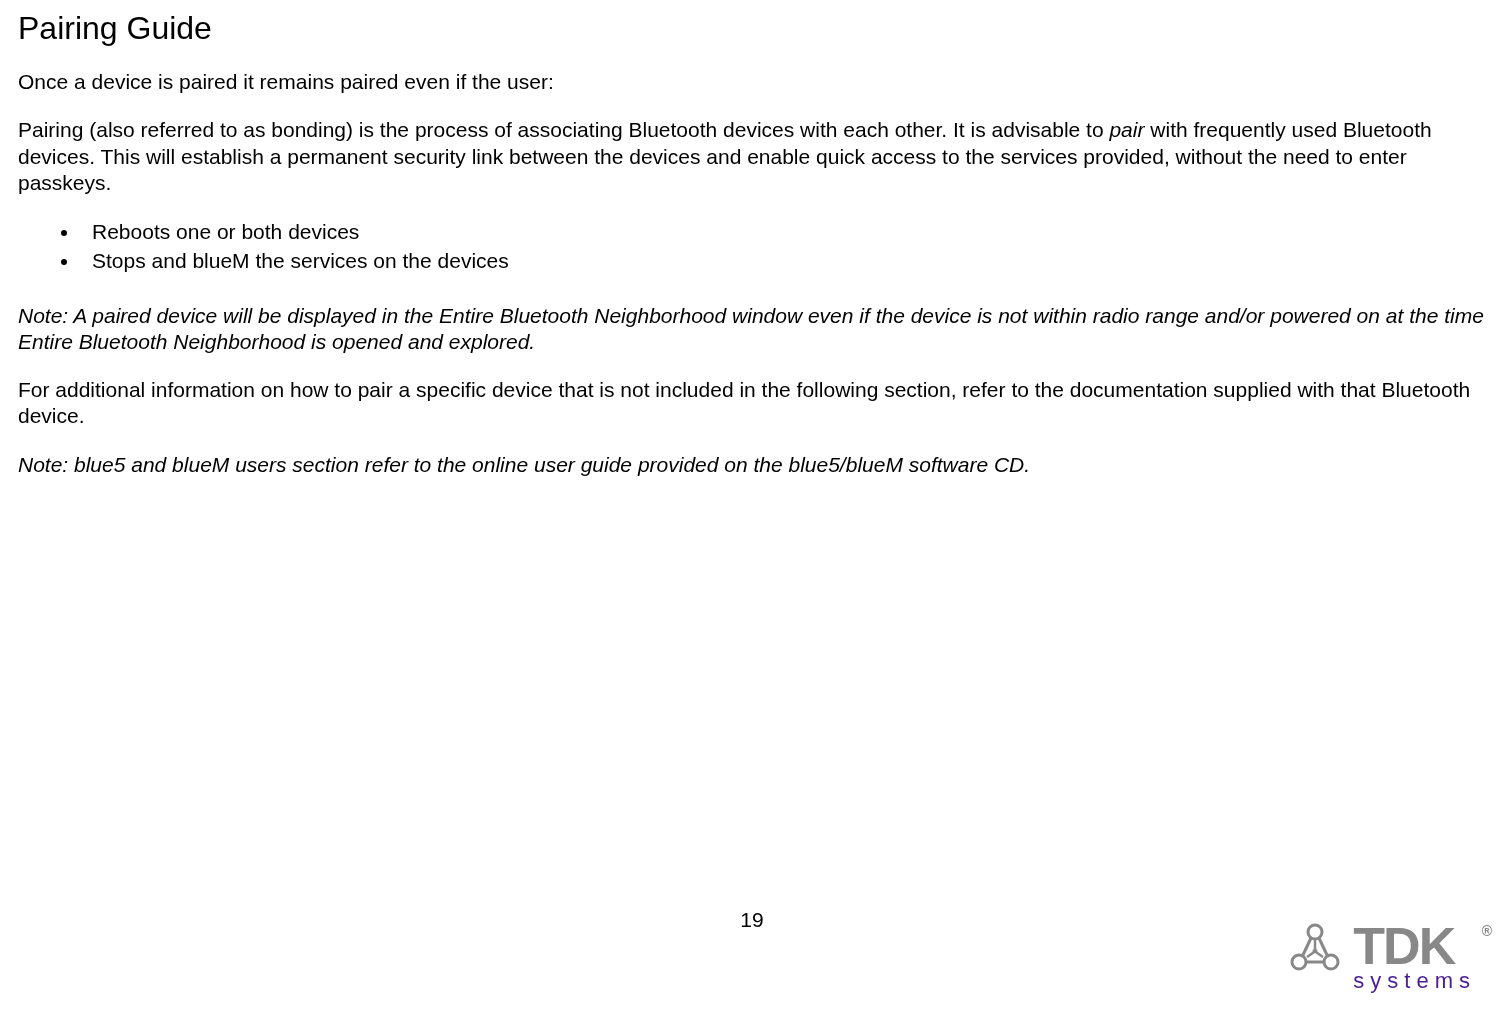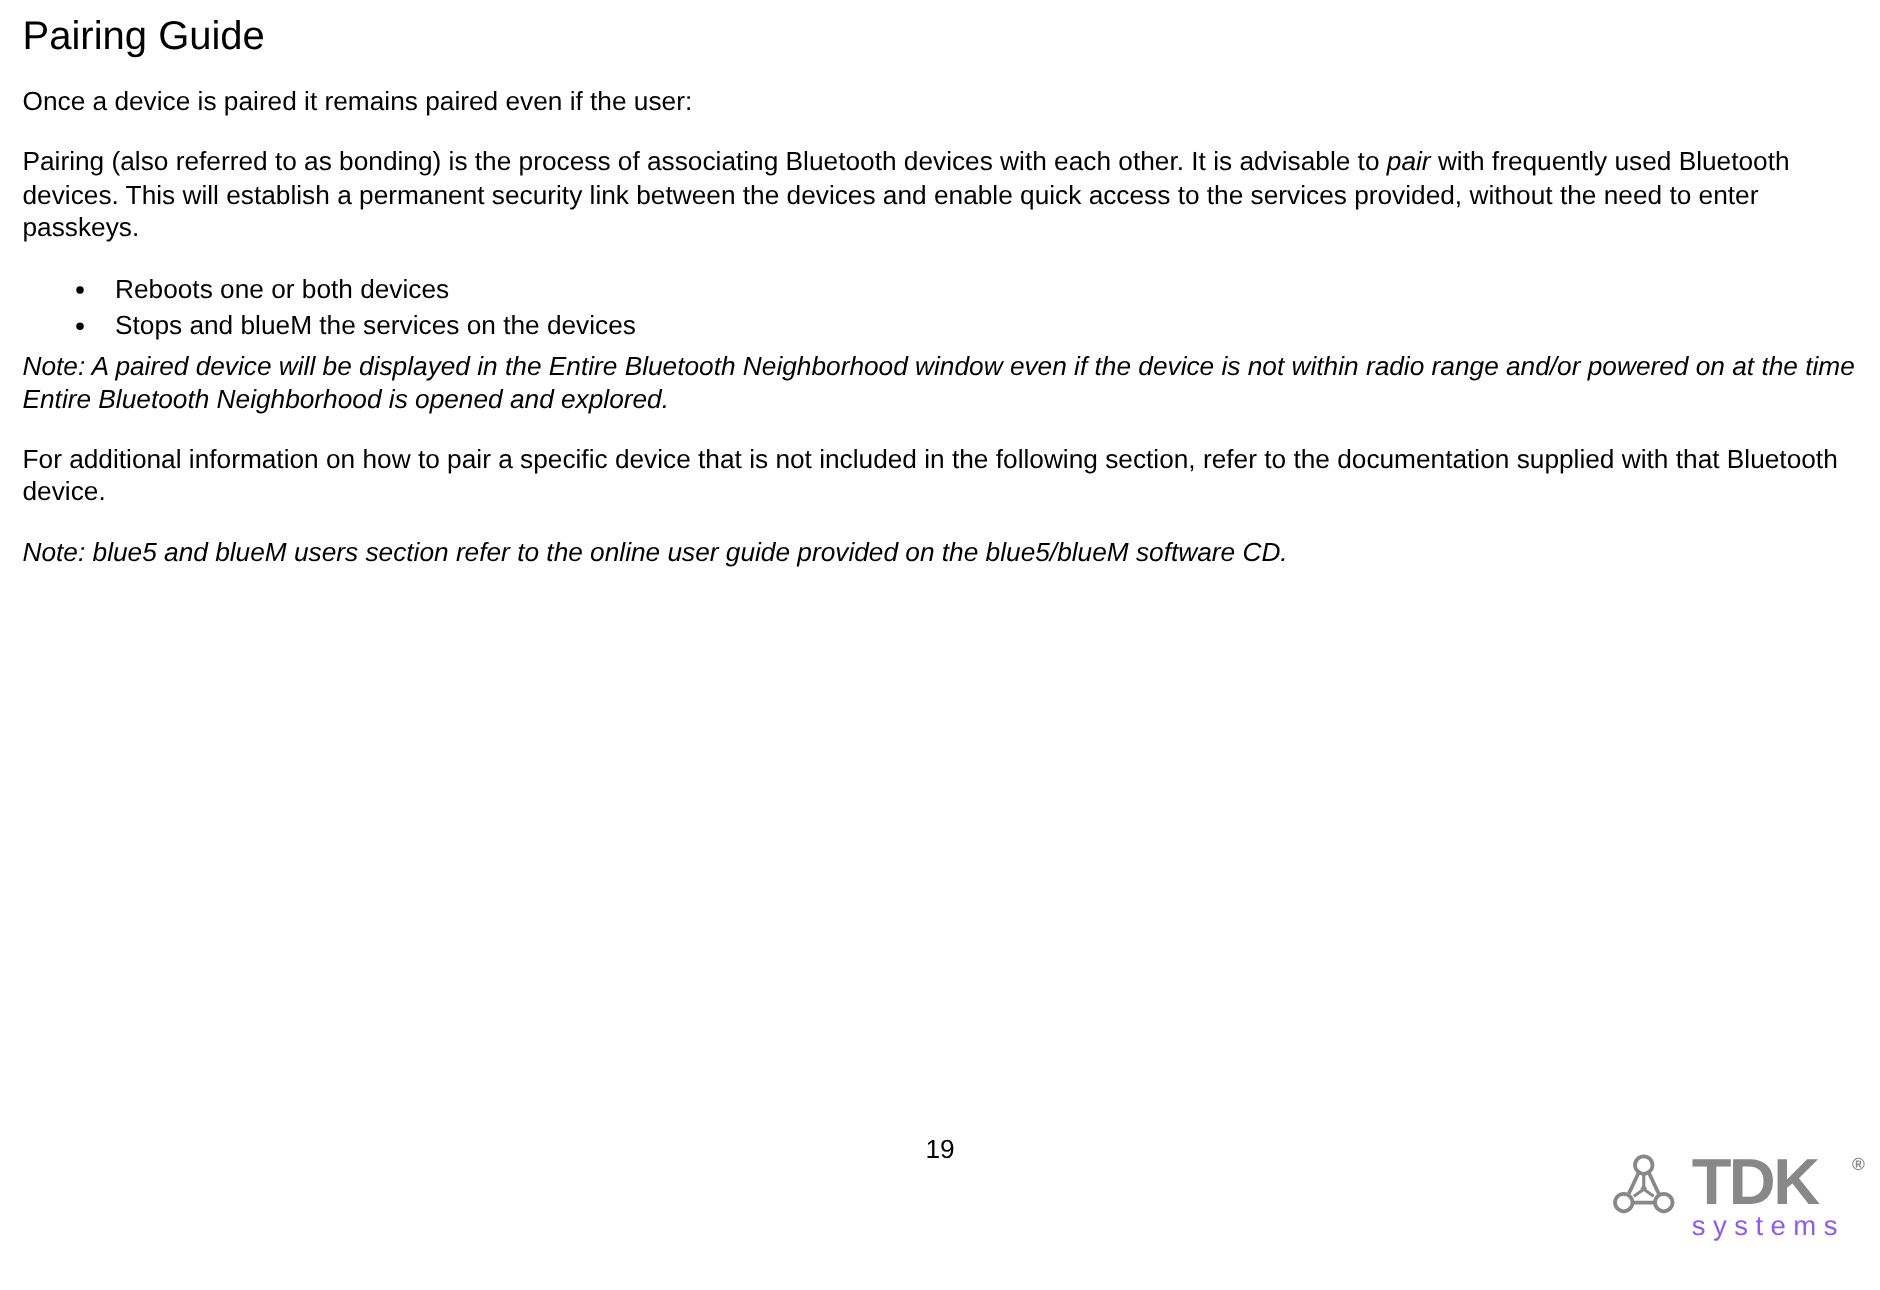--- a/index.html
+++ b/index.html
@@ -23,21 +23,21 @@
       font-size: 32px;
       font-weight: normal;
       margin-bottom: 22px;
     }
     p {
       font-size: 21px;
       line-height: 1.25;
       margin-bottom: 22px;
     }
     ul {
-      margin-bottom: 6px;
+      margin-bottom: 28px;
       padding-left: 62px;
     }
     ul li {
       font-size: 21px;
       line-height: 1.3;
       margin-bottom: 2px;
       padding-left: 12px;
     }
     .italic {
       font-style: italic;
@@ -80,21 +80,21 @@
     }
     .logo-text .tdk .reg {
       font-size: 14px;
       position: absolute;
       top: 4px;
       right: -14px;
     }
     .logo-text .systems {
       font-size: 22px;
       letter-spacing: 6px;
-      color: #8b5cf6;
+      color: #4c1d95;
       text-align: left;
       margin-top: -2px;
     }
     .italic-word {
       font-style: italic;
     }
   </style>
 </head>
 <body>
 

